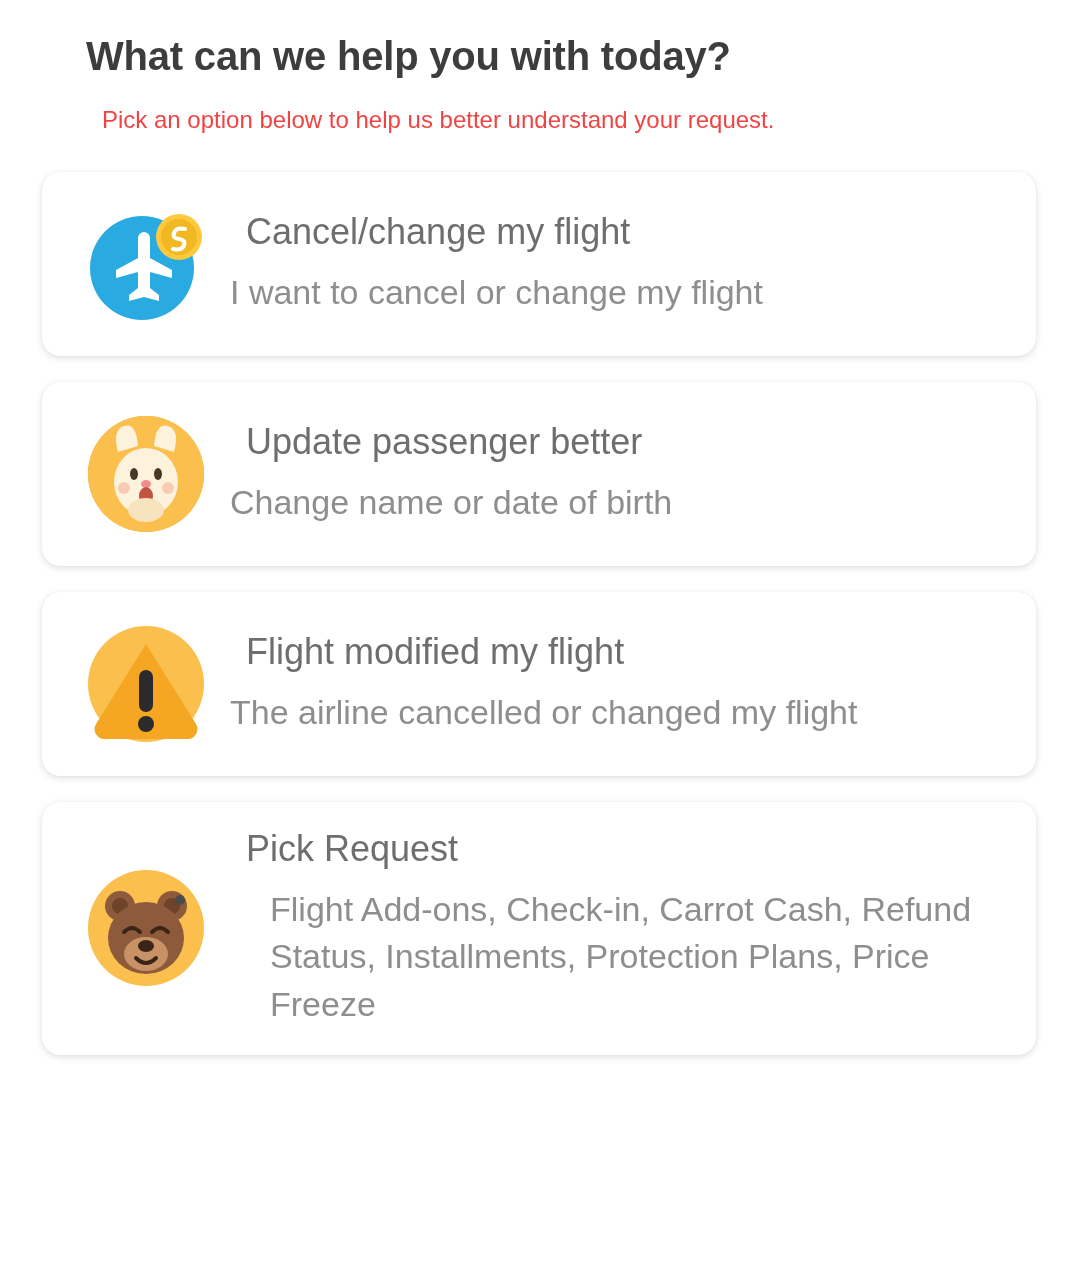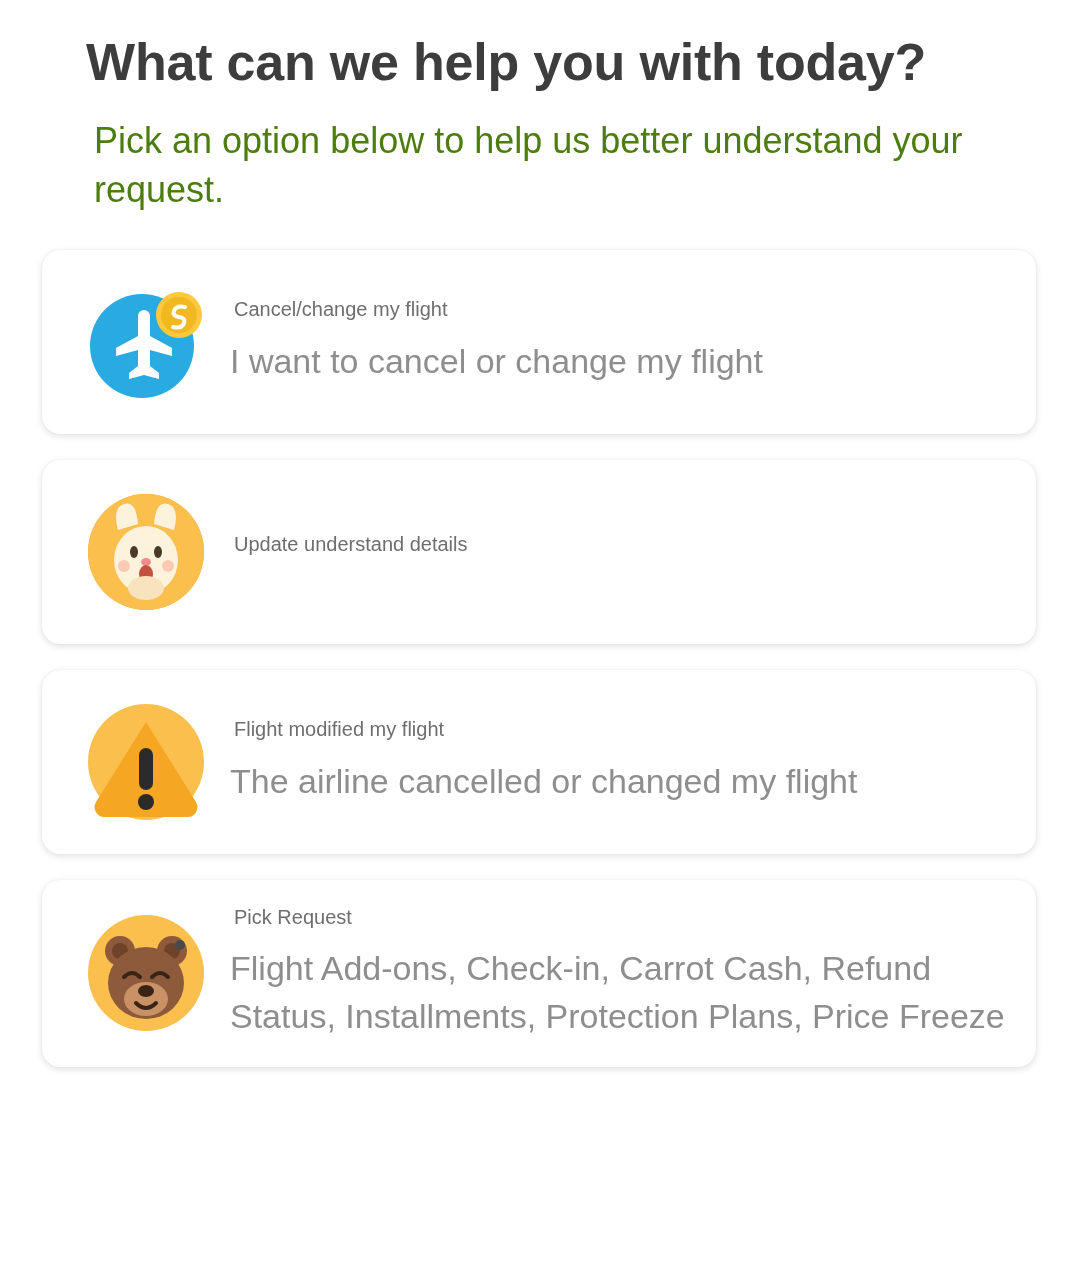--- a/index.html
+++ b/index.html
@@ -17,32 +17,32 @@
     height: 1282px;
     background: #ffffff;
     padding: 0;
     position: relative;
     overflow: hidden;
   }
   .header {
     padding: 34px 44px 0 86px;
   }
   .title {
-    font-size: 52px;
+    font-size: 40px;
     font-weight: bold;
     color: #3d3d3d;
     letter-spacing: -0.2px;
     margin: 0 0 26px 0;
     line-height: 1.1;
   }
   .subtitle {
-    font-size: 36px;
-    color: #4d7c0f;
+    font-size: 24px;
+    color: #ef4444;
     line-height: 1.35;
-    margin: 8px;
+    margin: 16px;
     max-width: 880px;
     font-weight: normal;
   }
   .options {
     margin-top: 36px;
     padding: 0 44px 0 42px;
   }
   .option-card {
     background: #ffffff;
     border-radius: 18px;
@@ -61,35 +61,36 @@
     display: flex;
     align-items: center;
     justify-content: center;
     margin-right: 10px;
   }
   .option-text {
     flex: 1;
     padding-left: 8px;
   }
   .option-title {
-    font-size: 20px;
+    font-size: 36px;
     color: #6e6e6e;
-    margin: 0 0 16px 4px;
+    margin: 0 0 16px 16px;
     line-height: 1.15;
     font-weight: normal;
   }
   .option-desc {
     font-size: 34px;
     color: #8e8e8e;
     margin: 0;
     line-height: 1.45;
     font-weight: normal;
   }
   .card-other .option-desc {
     line-height: 1.4;
+    margin-left: 40px;
   }
   svg { display: block; }
 </style>
 </head>
 <body>
 
 <div class="page">
 
   <div class="header">
     <h1 class="title">What can we help you with today?</h1>
@@ -127,21 +128,22 @@
           <ellipse cx="54" cy="66" rx="4" ry="6" fill="#4a3a24"></ellipse>
           <ellipse cx="78" cy="66" rx="4" ry="6" fill="#4a3a24"></ellipse>
           <ellipse cx="66" cy="76" rx="5" ry="4" fill="#F08C8C"></ellipse>
           <ellipse cx="66" cy="88" rx="7" ry="9" fill="#C2543F"></ellipse>
           <ellipse cx="66" cy="102" rx="18" ry="12" fill="#F7E4BE"></ellipse>
           <circle cx="44" cy="80" r="6" fill="#F6B9A4" opacity="0.7"></circle>
           <circle cx="88" cy="80" r="6" fill="#F6B9A4" opacity="0.7"></circle>
         </svg>
       </div>
       <div class="option-text">
-        <div class="option-title">Update understand details</div>
+        <div class="option-title">Update passenger better</div>
+        <div class="option-desc">Change name or date of birth</div>
       </div>
     </div>
 
     <div class="option-card">
       <div class="option-icon">
         <svg width="132" height="132" viewBox="0 0 132 132">
           <circle cx="66" cy="66" r="58" fill="#FBBF4E"></circle>
           <path d="M66 26 L116 106 a10 10 0 0 1 -9 15 L25 121 a10 10 0 0 1 -9 -15 Z" fill="#F5A623"></path>
           <rect x="59" y="52" width="14" height="42" rx="7" fill="#2b2b2b"></rect>
           <circle cx="66" cy="106" r="8" fill="#2b2b2b"></circle>

